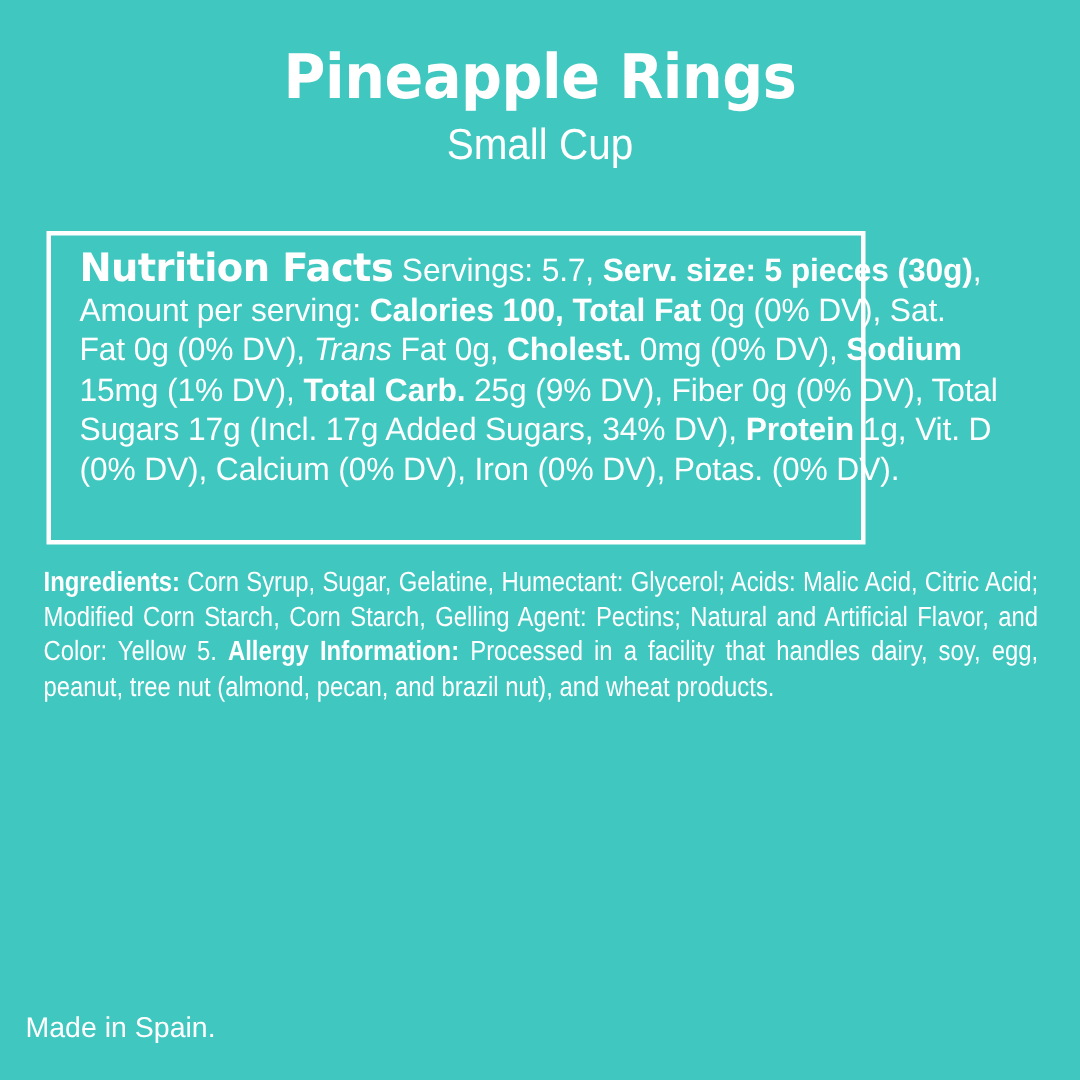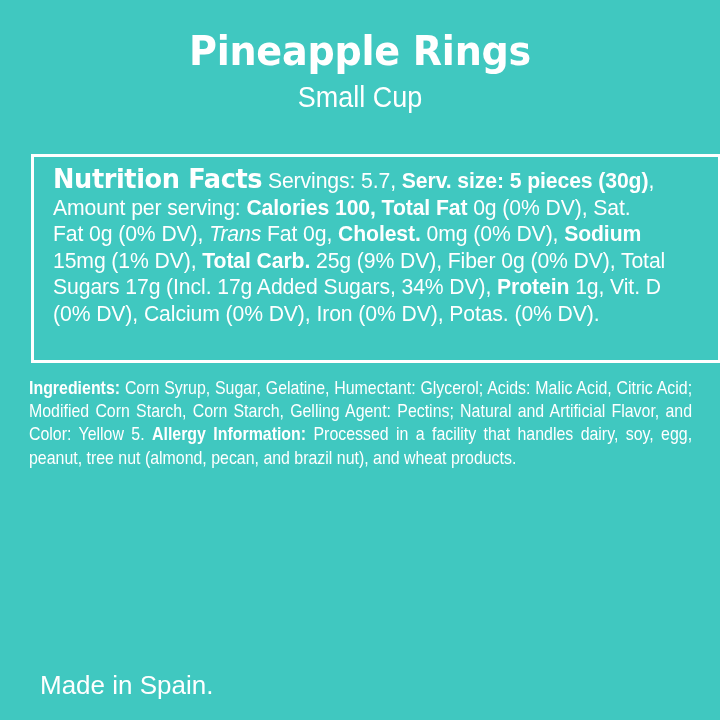--- a/index.html
+++ b/index.html
@@ -39,21 +39,21 @@
     transform: scaleX(0.93);
     transform-origin: center;
     margin: 6px 0 0 0;
   }
 
   
   .nutrition-panel {
     position: absolute;
     left: 31px;
     top: 154px;
-    width: 690px;
+    width: 546px;
     height: 209px;
     box-sizing: border-box;
     border: 3px solid #ffffff;
   }
   .nutrition-text {
     position: absolute;
     left: 19px;
     top: 9px;
     width: 622px;
     font-family: "Liberation Sans", sans-serif;
@@ -91,24 +91,24 @@
     transform-origin: left top;
     width: 771px;
   }
   .ingredients-block b {
     font-weight: bold;
   }
 
   
   .footer {
     position: absolute;
-    left: 40px;
+    left: 17px;
     top: 674px;
     font-family: "Liberation Sans", sans-serif;
-    font-size: 26px;
+    font-size: 19px;
     line-height: 23px;
   }
 </style>
 </head>
 <body style="background: rgb(64, 200, 192); color: rgb(255, 255, 255);">
 
 <div class="header">
   <div class="product-title">Pineapple Rings</div>
   <div class="product-subtitle">Small Cup</div>
 </div>

